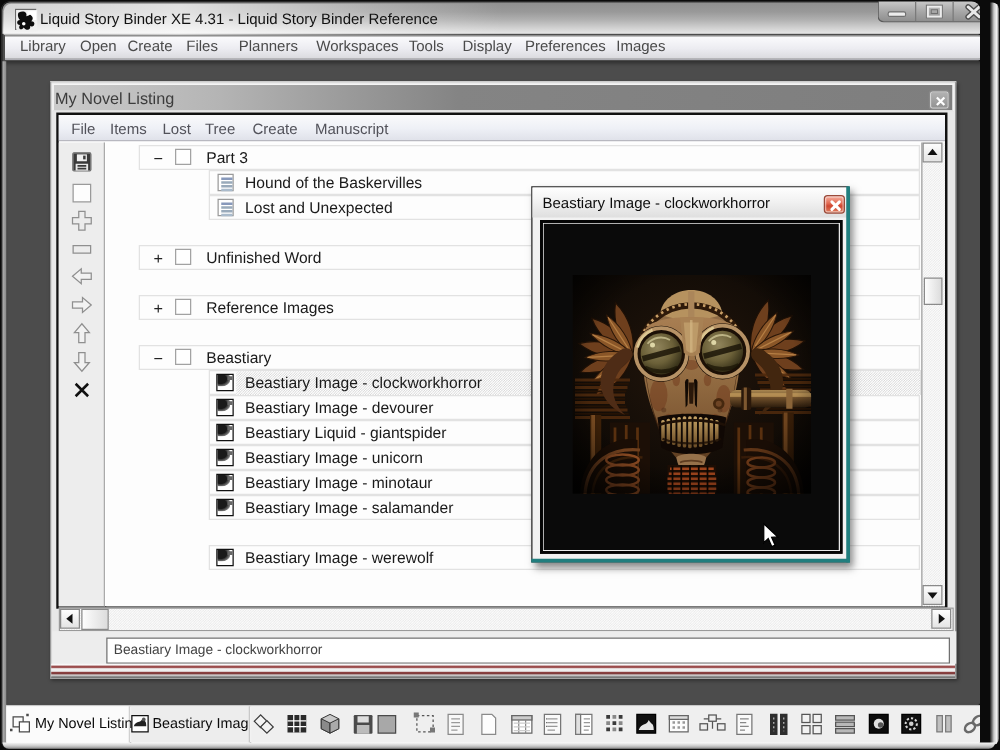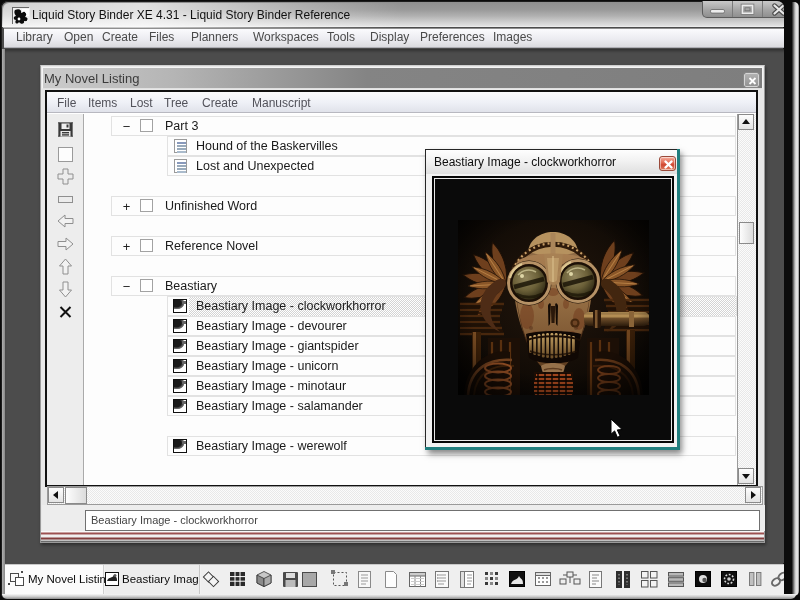--- a/index.html
+++ b/index.html
@@ -182,21 +182,21 @@
               <div class="rowbox" style="left:26px;width:625px"></div>
               <span class="plus" style="left:36px">+</span>
               <span class="cb" style="left:55px"></span>
               <span class="lbl" style="left:80px">Unfinished Word</span>
             </div>
 
             <div class="treerow" style="top:122px">
               <div class="rowbox" style="left:26px;width:625px"></div>
               <span class="plus" style="left:36px">+</span>
               <span class="cb" style="left:55px"></span>
-              <span class="lbl" style="left:80px">Reference Novel</span>
+              <span class="lbl" style="left:80px">Reference Images</span>
             </div>
 
             <div class="treerow" style="top:162px">
               <div class="rowbox" style="left:26px;width:625px"></div>
               <span class="minus" style="left:36px">−</span>
               <span class="cb" style="left:55px"></span>
               <span class="lbl" style="left:80px">Beastiary</span>
             </div>
             <div class="treerow" style="top:182px">
               <div class="rowbox" style="left:82px;width:570px"></div>
@@ -205,21 +205,21 @@
               <span class="lbl" style="left:111px">Beastiary Image - clockworkhorror</span>
             </div>
             <div class="treerow" style="top:202px">
               <div class="rowbox" style="left:82px;width:569px"></div>
               <span class="imgicon" style="left:88px"></span>
               <span class="lbl" style="left:111px">Beastiary Image - devourer</span>
             </div>
             <div class="treerow" style="top:222px">
               <div class="rowbox" style="left:82px;width:569px"></div>
               <span class="imgicon" style="left:88px"></span>
-              <span class="lbl" style="left:111px">Beastiary Image - giantspider</span>
+              <span class="lbl" style="left:111px">Beastiary Liquid - giantspider</span>
             </div>
             <div class="treerow" style="top:242px">
               <div class="rowbox" style="left:82px;width:569px"></div>
               <span class="imgicon" style="left:88px"></span>
               <span class="lbl" style="left:111px">Beastiary Image - unicorn</span>
             </div>
             <div class="treerow" style="top:262px">
               <div class="rowbox" style="left:82px;width:569px"></div>
               <span class="imgicon" style="left:88px"></span>
               <span class="lbl" style="left:111px">Beastiary Image - minotaur</span>

